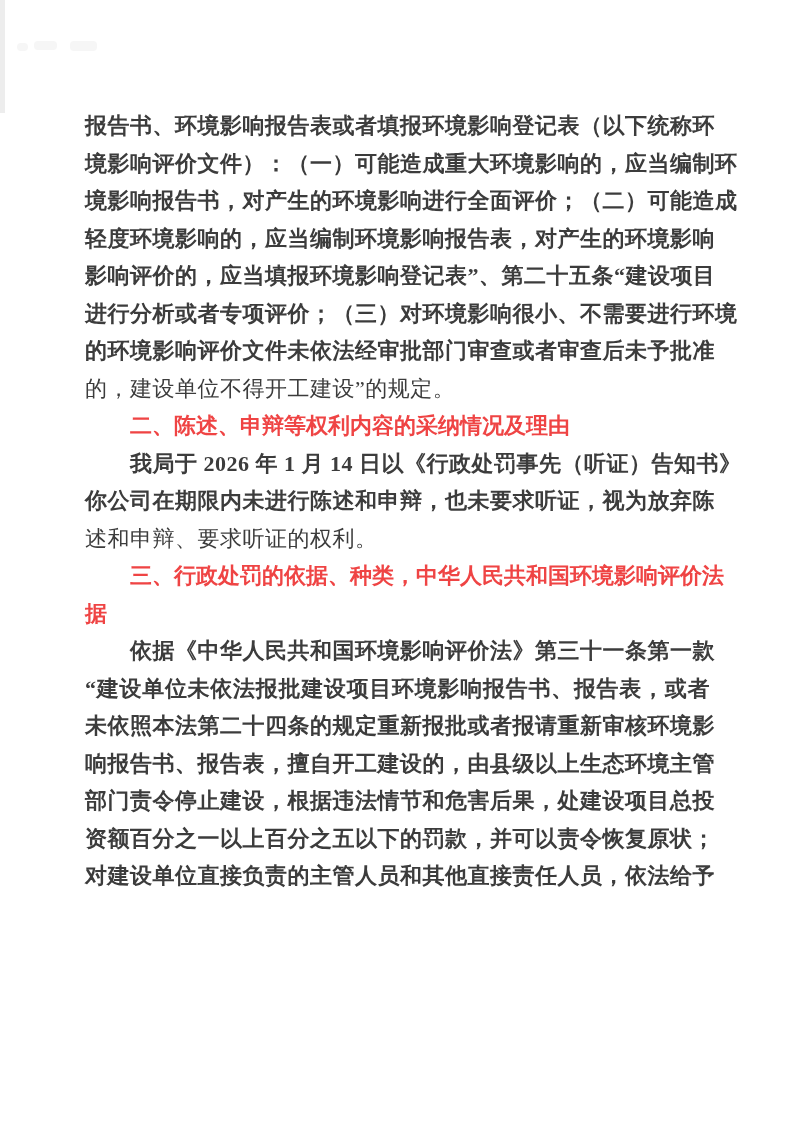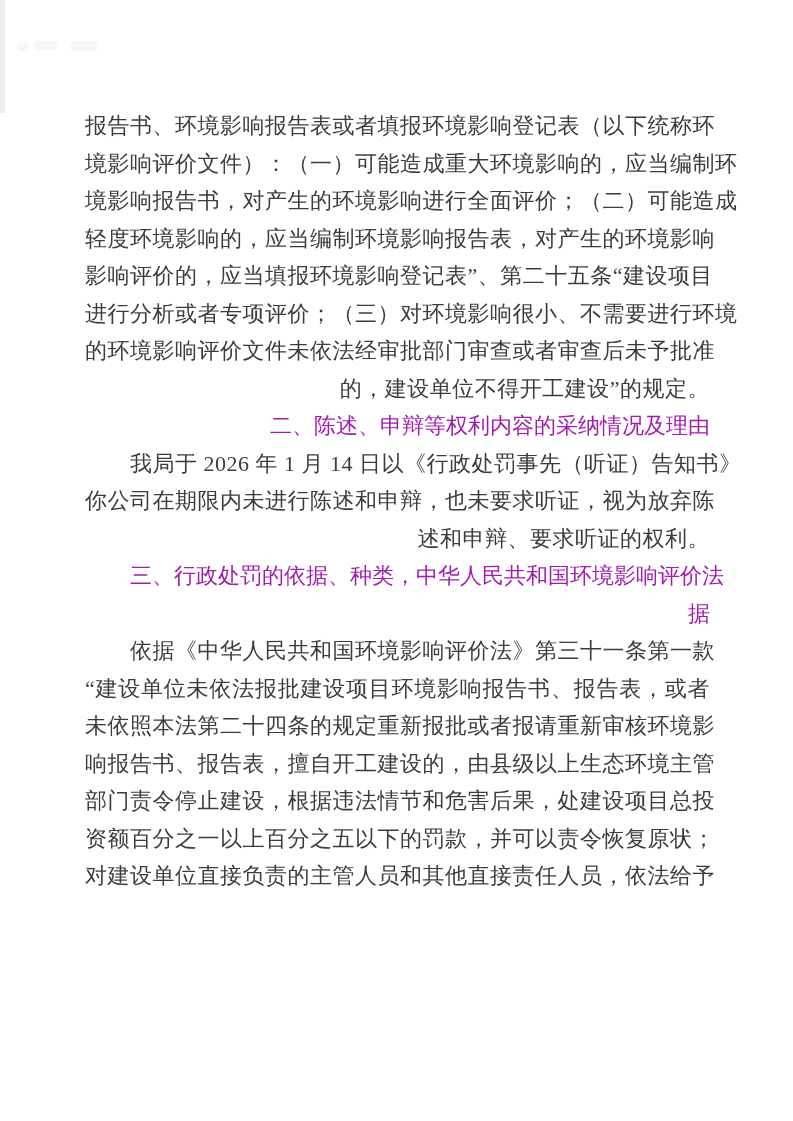--- a/index.html
+++ b/index.html
@@ -36,35 +36,36 @@
     left: 85px;
     top: 107px;
     width: 625px;
   }
   .ln {
     height: 37.5px;
     line-height: 37.5px;
     font-size: 22px;
     color: #3c3c3c;
     white-space: nowrap;
-    text-align: right;
+    text-align: left;
     letter-spacing: 0.5px;
   }
   .ln.j {
     text-align: justify;
     text-align-last: justify;
     text-justify: inter-character;
+    font-weight: bold;
   }
   .ln.ind {
     text-indent: 45px;
   }
   .ln.hd {
     font-family: "DejaVu Sans", "Liberation Sans", sans-serif;
-    font-weight: 400;
-    color: #a21caf;
+    font-weight: 700;
+    color: #ef4444;
     letter-spacing: 0;
   }
 </style>
 </head>
 <body>
 
 <div id="page">
 
   <div class="edge-strip"></div>
   <div class="smudge s1"></div>

